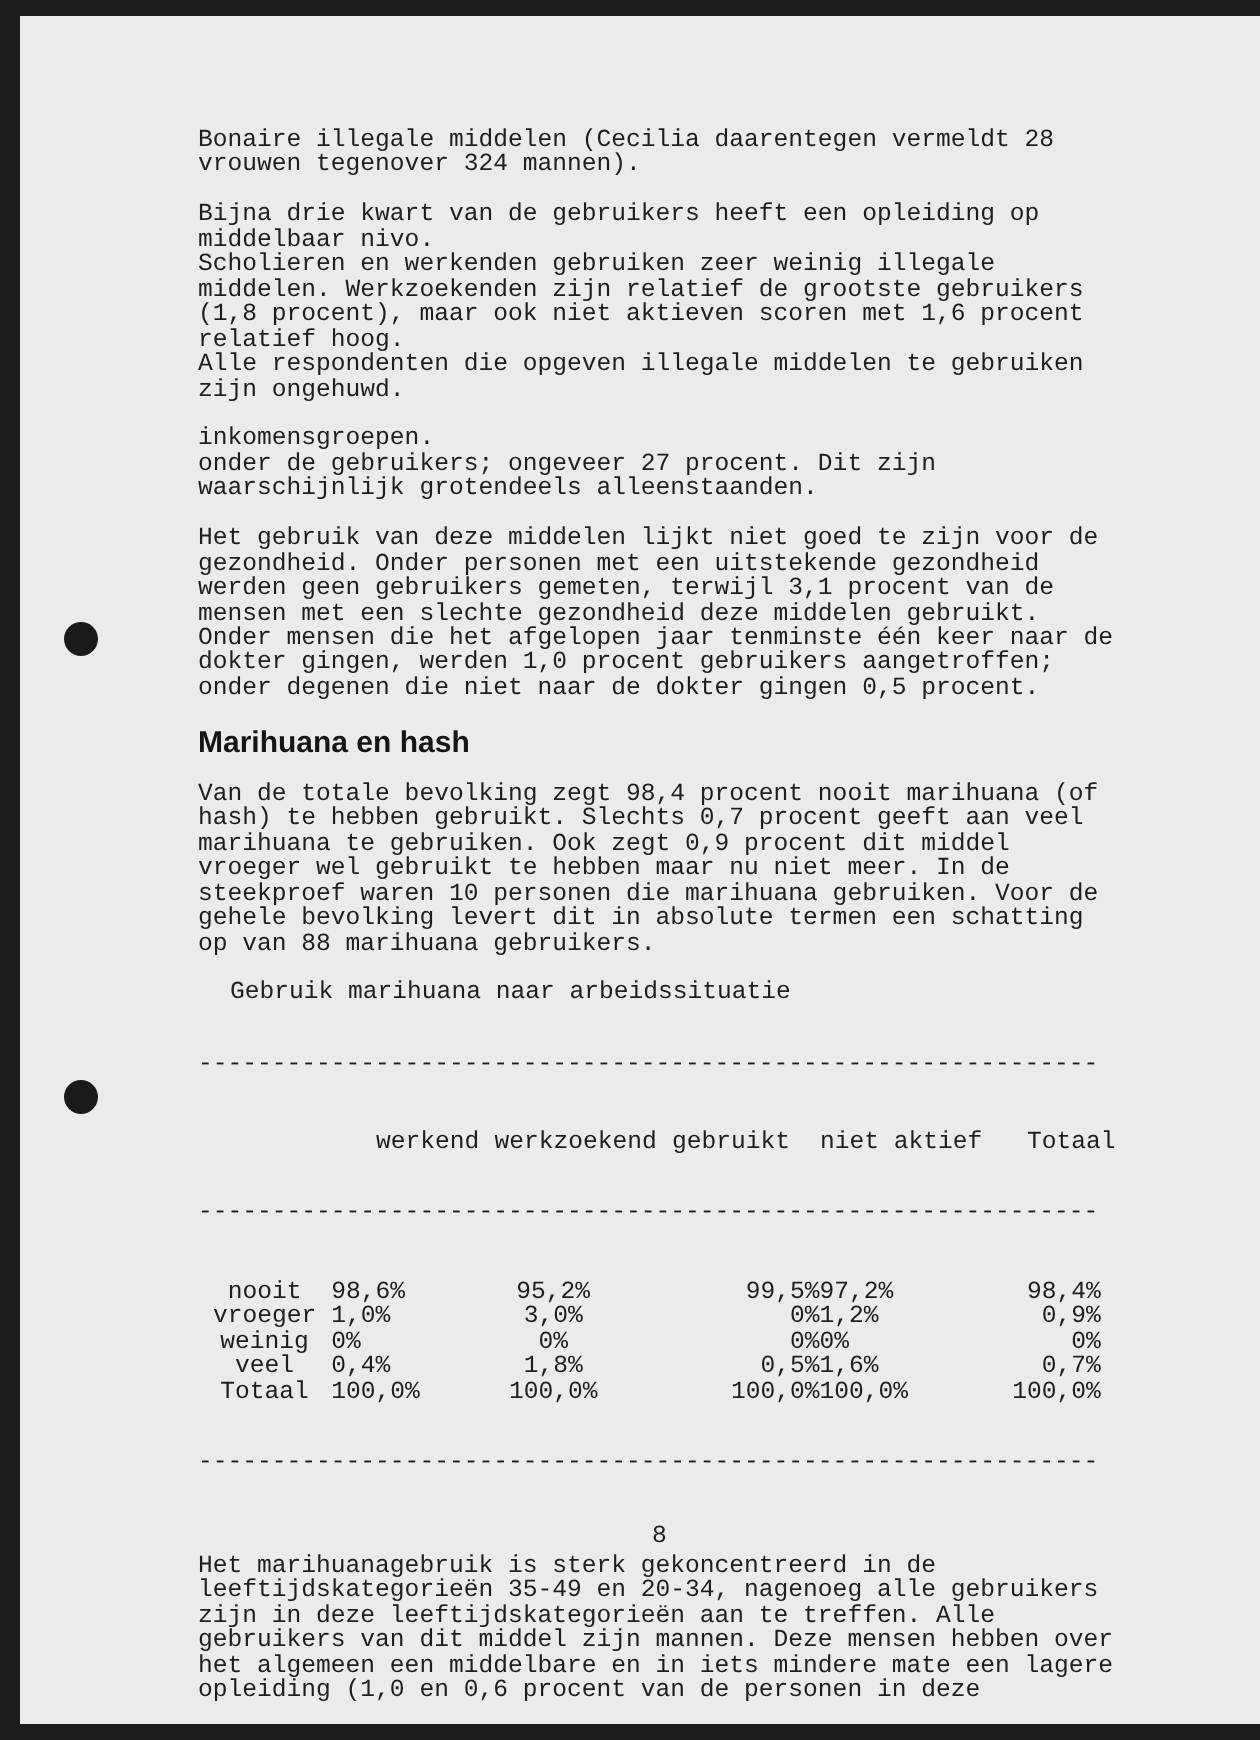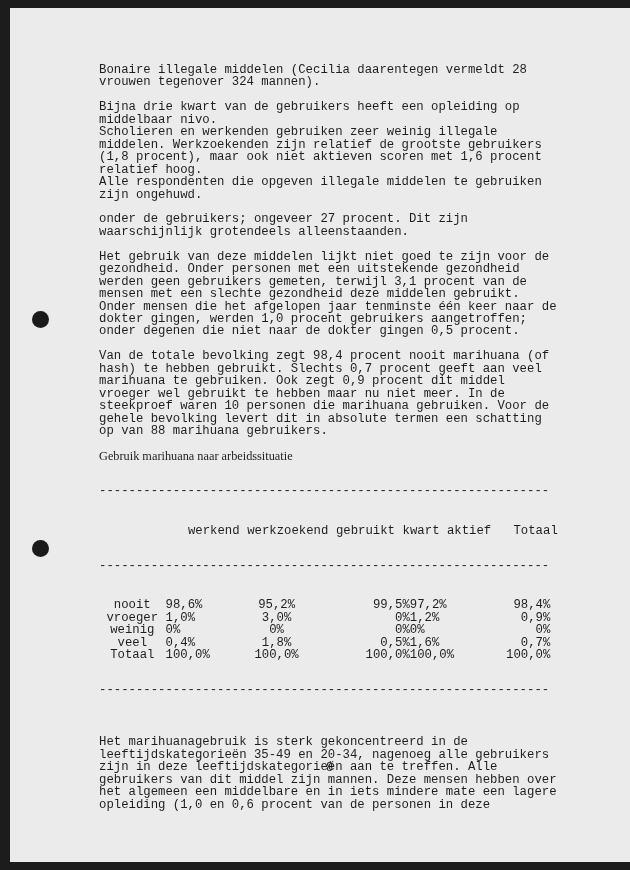--- a/index.html
+++ b/index.html
@@ -47,22 +47,21 @@
     .heading {
       font-family: "Liberation Sans", "DejaVu Sans", sans-serif;
       font-weight: bold;
       font-size: 15px;
       line-height: 18px;
       margin: 2px 0 10px 0;
       color: #151515;
     }
     .table-caption {
       white-space: pre;
-      margin: 4px 0 0 0;
-      font-family: Liberation Serif, serif;
+      margin: 4px 0 0 16px;
     }
     .table {
       white-space: pre;
       margin: 0 0 12.45px 0;
     }
     .rule {
       white-space: pre;
       overflow: hidden;
       height: 12.45px;
       line-height: 9px;
@@ -100,38 +99,39 @@
 <body>
 
 <div class="page">
   <div class="punch-hole" style="left:22px; top:303px;"></div>
   <div class="punch-hole" style="left:22px; top:532px;"></div>
 
   <div class="content">
     <div id="top-paras">
         <div class="para"><div>Bonaire illegale middelen (Cecilia daarentegen vermeldt 28</div><div>vrouwen tegenover 324 mannen).</div></div>
         <div class="para"><div>Bijna drie kwart van de gebruikers heeft een opleiding op</div><div>middelbaar nivo.</div><div>Scholieren en werkenden gebruiken zeer weinig illegale</div><div>middelen. Werkzoekenden zijn relatief de grootste gebruikers</div><div>(1,8 procent), maar ook niet aktieven scoren met 1,6 procent</div><div>relatief hoog.</div><div>Alle respondenten die opgeven illegale middelen te gebruiken</div><div>zijn ongehuwd.</div></div>
-        <div class="para"><div>onder de gebruikers; ongeveer 27 procent. Dit zijn</div><div>waarschijnlijk grotendeels alleenstaanden.</div></div>
+        <div class="para"><div>inkomensgroepen.</div><div>onder de gebruikers; ongeveer 27 procent. Dit zijn</div><div>waarschijnlijk grotendeels alleenstaanden.</div></div>
         <div class="para"><div>Het gebruik van deze middelen lijkt niet goed te zijn voor de</div><div>gezondheid. Onder personen met een uitstekende gezondheid</div><div>werden geen gebruikers gemeten, terwijl 3,1 procent van de</div><div>mensen met een slechte gezondheid deze middelen gebruikt.</div><div>Onder mensen die het afgelopen jaar tenminste één keer naar de</div><div>dokter gingen, werden 1,0 procent gebruikers aangetroffen;</div><div>onder degenen die niet naar de dokter gingen 0,5 procent.</div></div>
       </div>
 
+    <div class="heading">Marihuana en hash</div>
 
     <div id="intro-para">
         <div class="para"><div>Van de totale bevolking zegt 98,4 procent nooit marihuana (of</div><div>hash) te hebben gebruikt. Slechts 0,7 procent geeft aan veel</div><div>marihuana te gebruiken. Ook zegt 0,9 procent dit middel</div><div>vroeger wel gebruikt te hebben maar nu niet meer. In de</div><div>steekproef waren 10 personen die marihuana gebruiken. Voor de</div><div>gehele bevolking levert dit in absolute termen een schatting</div><div>op van 88 marihuana gebruikers.</div></div>
       </div>
 
     <div class="table-caption">Gebruik marihuana naar arbeidssituatie</div>
     <div class="table">
       <div class="rule">-------------------------------------------------------------</div>
       <div class="trow hrow">
         <span class="c0"></span>
         <span class="c1">werkend</span>
         <span class="c2">werkzoekend</span>
         <span class="c3">gebruikt</span>
-        <span class="c4">kwart aktief</span>
+        <span class="c4">niet aktief</span>
         <span class="c5">Totaal</span>
       </div>
       <div class="rule">-------------------------------------------------------------</div>
       <div id="table-body"><div class="trow"><span class="c0">nooit</span><span class="c1">98,6%</span><span class="c2">95,2%</span><span class="c3">99,5%</span><span class="c4">97,2%</span><span class="c5">98,4%</span></div><div class="trow"><span class="c0">vroeger</span><span class="c1">1,0%</span><span class="c2">3,0%</span><span class="c3">0%</span><span class="c4">1,2%</span><span class="c5">0,9%</span></div><div class="trow"><span class="c0">weinig</span><span class="c1">0%</span><span class="c2">0%</span><span class="c3">0%</span><span class="c4">0%</span><span class="c5">0%</span></div><div class="trow"><span class="c0">veel</span><span class="c1">0,4%</span><span class="c2">1,8%</span><span class="c3">0,5%</span><span class="c4">1,6%</span><span class="c5">0,7%</span></div><div class="trow"><span class="c0">Totaal</span><span class="c1">100,0%</span><span class="c2">100,0%</span><span class="c3">100,0%</span><span class="c4">100,0%</span><span class="c5">100,0%</span></div></div>
       <div class="rule">-------------------------------------------------------------</div>
     </div>
 
     <div id="bottom-paras">
         <div class="para"><div>Het marihuanagebruik is sterk gekoncentreerd in de</div><div>leeftijdskategorieën 35-49 en 20-34, nagenoeg alle gebruikers</div><div>zijn in deze leeftijdskategorieën aan te treffen. Alle</div><div>gebruikers van dit middel zijn mannen. Deze mensen hebben over</div><div>het algemeen een middelbare en in iets mindere mate een lagere</div><div>opleiding (1,0 en 0,6 procent van de personen in deze</div></div>
       </div>

